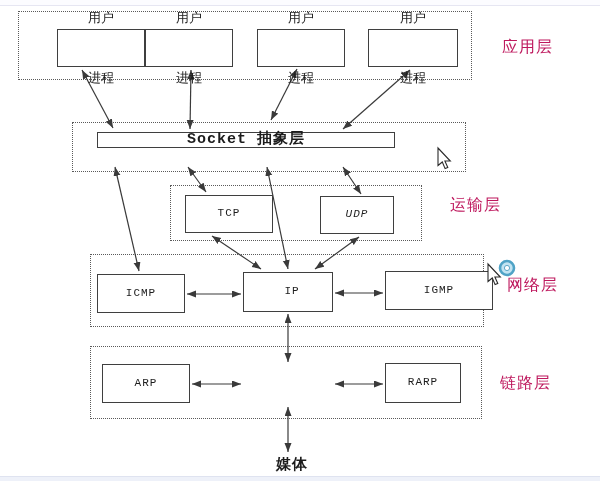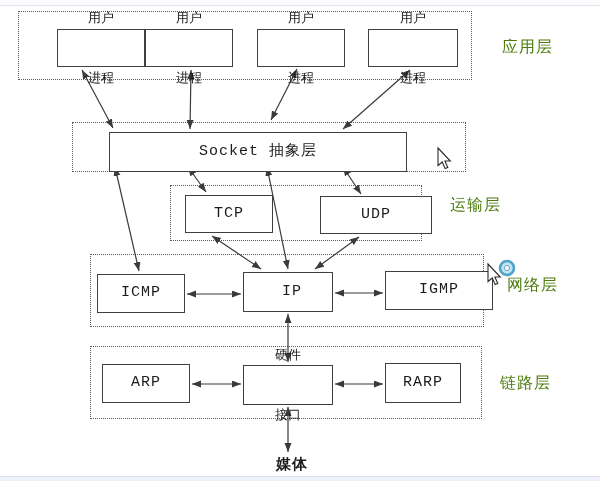--- a/index.html
+++ b/index.html
@@ -8,23 +8,23 @@
     font-family:"Liberation Sans", sans-serif;
   }
   .strip-top{position:absolute;left:0;top:0;width:600px;height:5px;background:#fcfcff;border-bottom:1px solid #e6e6f2;}
   .strip-bottom{position:absolute;left:0;top:476px;width:600px;height:5px;background:#eef1f9;border-top:1px solid #dfe3f0;}
   .dotted{position:absolute;border:1px dotted #5a5a5a;box-sizing:border-box;background:transparent;}
   .node{
     position:absolute;border:1px solid #3f3f3f;background:#ffffff;box-sizing:border-box;
     display:flex;flex-direction:column;align-items:center;justify-content:center;
     color:#1c1c1c;font-size:13px;line-height:1.25;text-align:center;z-index:3;gap:44px;
   }
-  .latin{font-family:"Liberation Mono","DejaVu Sans Mono",monospace;font-size:15px;letter-spacing:1px;text-align:right;}
+  .latin{font-family:"Liberation Mono","DejaVu Sans Mono",monospace;font-size:11px;letter-spacing:1px;text-align:right;}
   .socket-text{font-family:"Liberation Mono","DejaVu Sans Mono",monospace;font-size:15px;letter-spacing:1px;}
-  .layer-label{position:absolute;color:#4d7c0f;font-size:16px;letter-spacing:1px;z-index:2;white-space:nowrap;}
+  .layer-label{position:absolute;color:#be185d;font-size:16px;letter-spacing:1px;z-index:2;white-space:nowrap;}
   .media-label{position:absolute;color:#1c1c1c;font-size:15px;letter-spacing:1px;z-index:3;white-space:nowrap;}
   svg.wires{position:absolute;left:0;top:0;z-index:2;pointer-events:none;}
   svg.wires line{stroke:#3a3a3a;stroke-width:1.2;}
   svg.cursors{position:absolute;left:0;top:0;z-index:6;pointer-events:none;}
 </style>
 </head>
 <body>
 
 <div class="canvas">
 
@@ -70,47 +70,43 @@
   </div>
   <div class="node" style="left:257px;top:29px;width:88px;height:38px;">
     <span>用户</span>
     <span>进程</span>
   </div>
   <div class="node" style="left:368px;top:29px;width:90px;height:38px;">
     <span>用户</span>
     <span>进程</span>
   </div>
 
-  <div class="node" style="left:109px;top:132px;width:298px;height:40px;">
+  <div class="node" style="left:97px;top:132px;width:298px;height:16px;font-weight:bold;">
     <span class="socket-text">Socket 抽象层</span>
   </div>
 
   <div class="node" style="left:185px;top:195px;width:88px;height:38px;">
     <span class="latin">TCP</span>
   </div>
-  <div class="node" style="left:320px;top:196px;width:112px;height:38px;">
+  <div class="node" style="left:320px;top:196px;width:74px;height:38px;font-style:italic;">
     <span class="latin">UDP</span>
   </div>
 
   <div class="node" style="left:97px;top:274px;width:88px;height:39px;">
     <span class="latin">ICMP</span>
   </div>
   <div class="node" style="left:243px;top:272px;width:90px;height:40px;padding-left:8px;">
     <span class="latin">IP</span>
   </div>
   <div class="node" style="left:385px;top:271px;width:108px;height:39px;">
     <span class="latin">IGMP</span>
   </div>
 
   <div class="node" style="left:102px;top:364px;width:88px;height:39px;">
     <span class="latin">ARP</span>
-  </div>
-  <div class="node" style="left:243px;top:365px;width:90px;height:40px;">
-    <span>硬件</span>
-    <span>接口</span>
   </div>
   <div class="node" style="left:385px;top:363px;width:76px;height:40px;">
     <span class="latin">RARP</span>
   </div>
 
   <div class="layer-label" style="left:502px;top:37px;">应用层</div>
   <div class="layer-label" style="left:450px;top:195px;">运输层</div>
   <div class="layer-label" style="left:507px;top:275px;">网络层</div>
   <div class="layer-label" style="left:500px;top:373px;">链路层</div>
 

